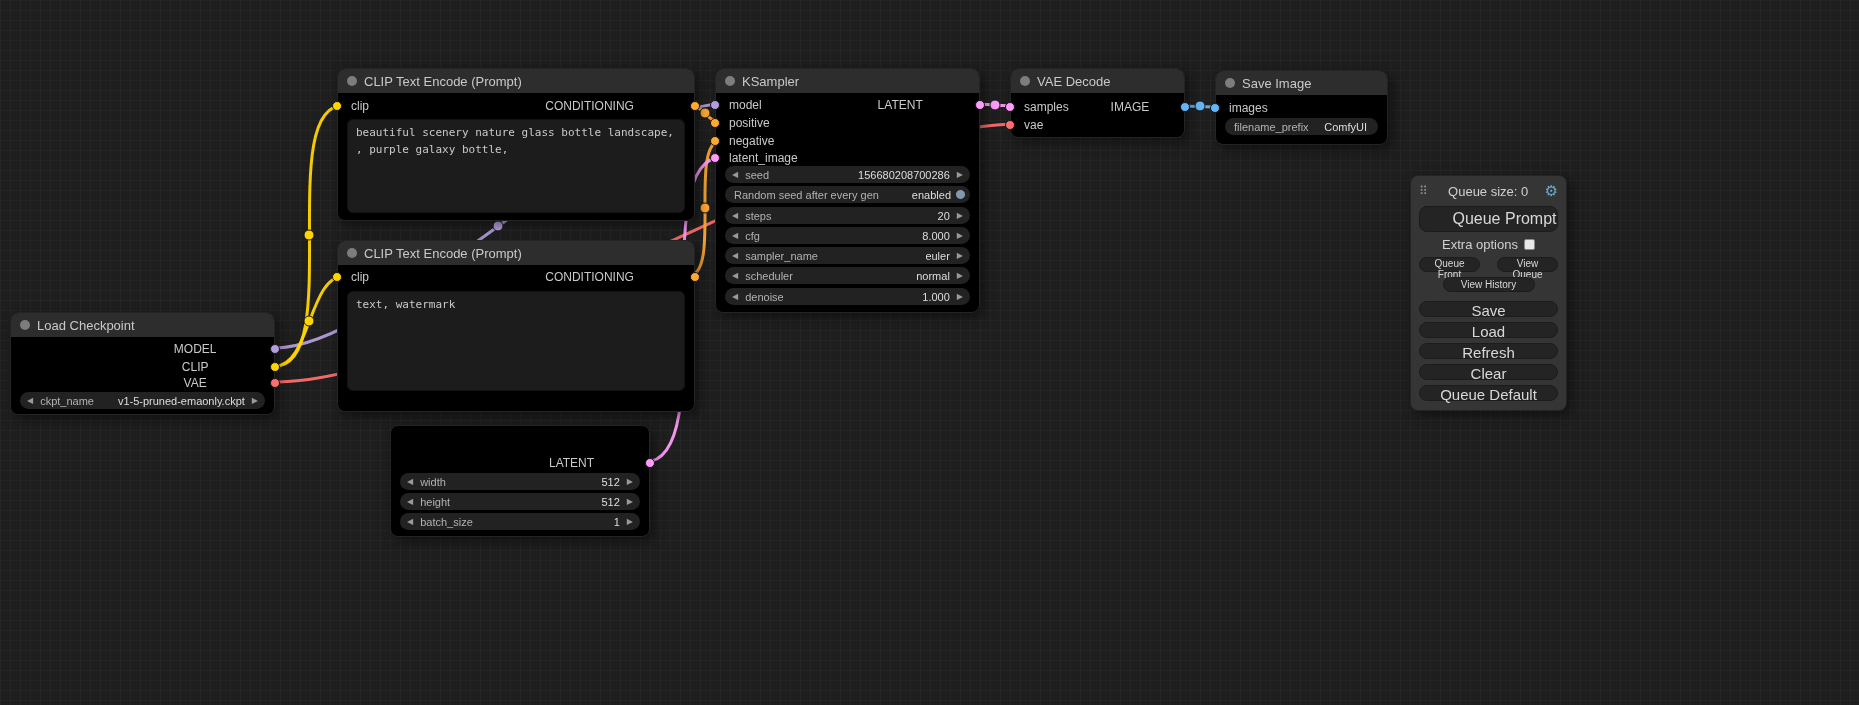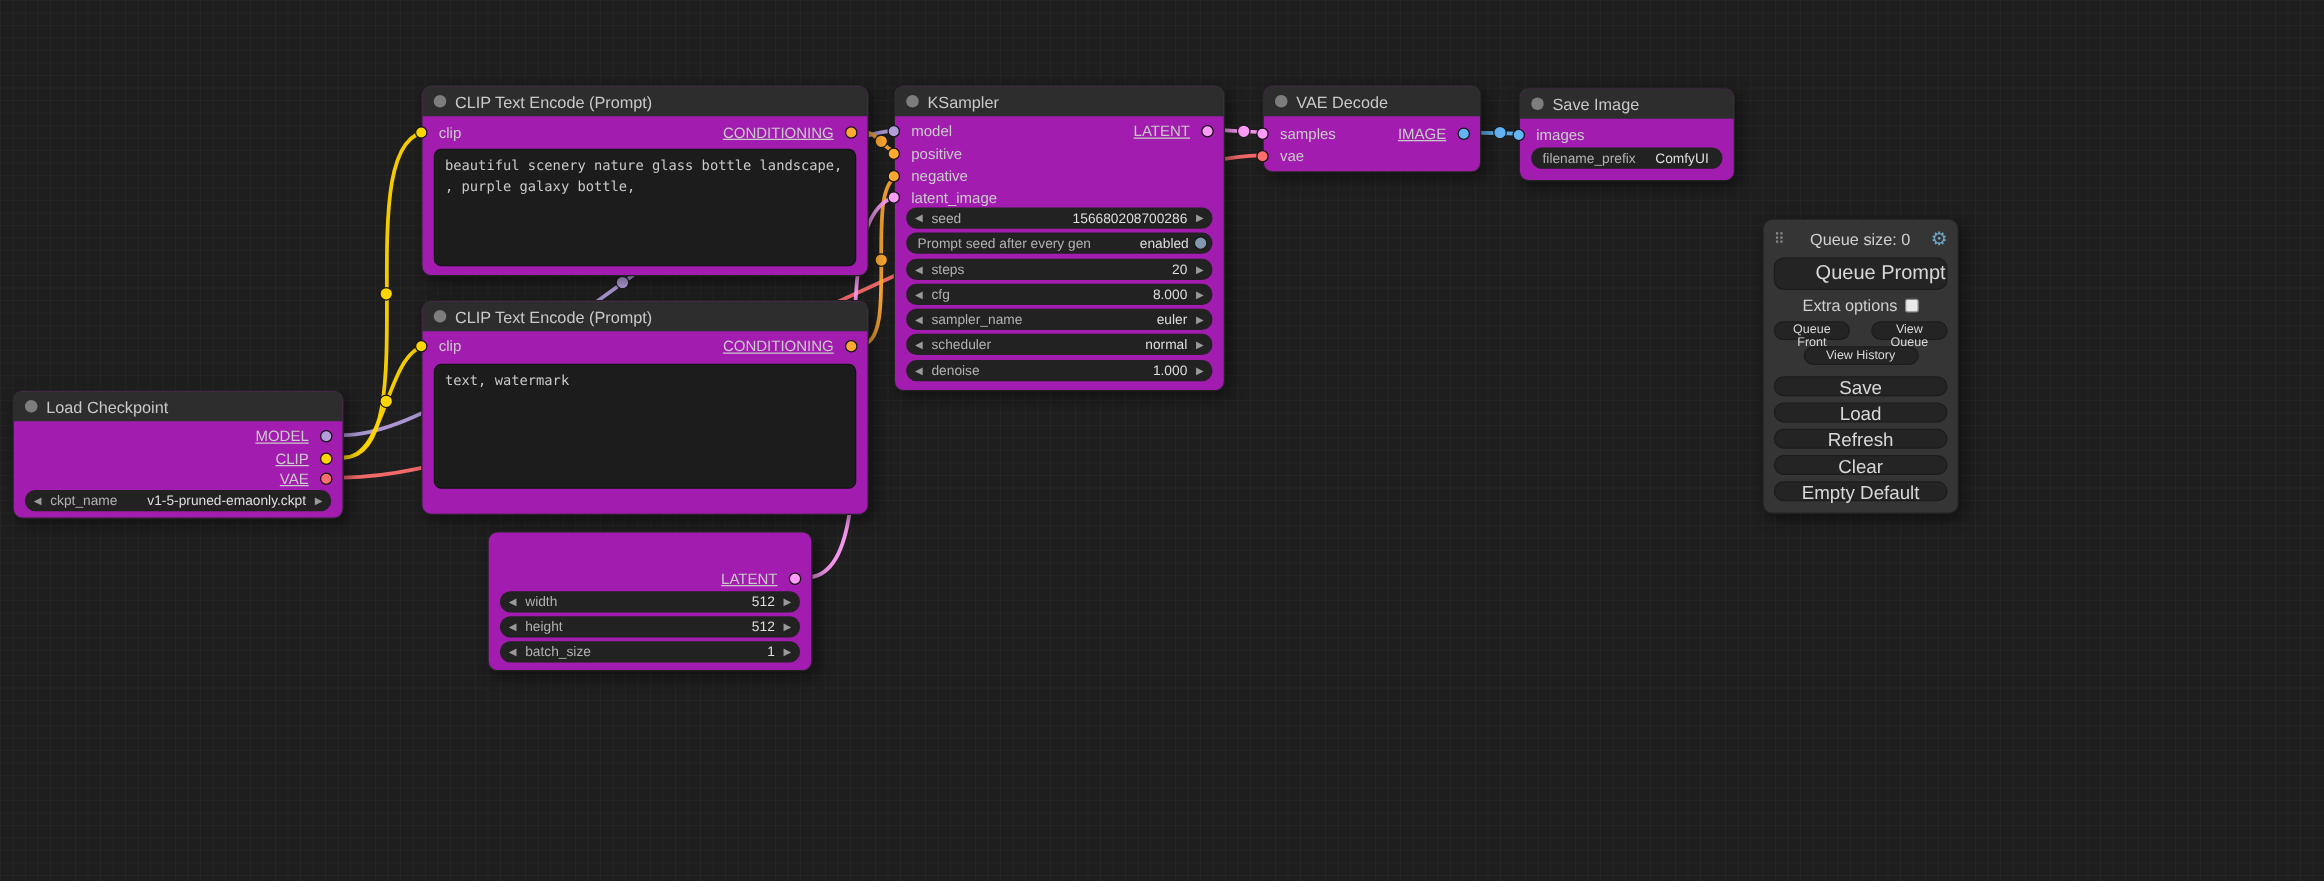--- a/index.html
+++ b/index.html
@@ -10,29 +10,29 @@
     background-image:
       linear-gradient(rgba(255,255,255,0.028) 1px, transparent 1px),
       linear-gradient(90deg, rgba(255,255,255,0.028) 1px, transparent 1px);
     background-size:10px 10px;
     font-family:"Liberation Sans", sans-serif;
   }
   svg.links{position:absolute;top:0;left:0;z-index:1;}
   svg.links path{fill:none;stroke-width:3;opacity:.95;}
   svg.links circle{stroke:#191919;stroke-width:1;}
 
-  .node{position:absolute;background:#a21caf;border:1px solid #242424;border-radius:8px;
+  .node{position:absolute;background:#000000;border:1px solid #242424;border-radius:8px;
         box-shadow:4px 4px 12px rgba(0,0,0,.45);z-index:2;}
   .node-title{height:24px;display:flex;align-items:center;gap:7px;padding:0 9px;
         background:#2d2d2d;border-radius:7px 7px 0 0;font-size:13px;color:#c9c9c9;}
   .collapse-dot{width:10px;height:10px;border-radius:50%;flex:none;}
 
   .slot{position:absolute;height:18px;display:flex;align-items:center;font-size:12px;color:#c9c9c9;}
   .slot.in{left:0;right:45%;}
-  .slot.out{left:45%;right:14px;justify-content:flex-end;text-decoration:underline;}
+  .slot.out{left:45%;right:0;justify-content:center;}
   .dot{width:10px;height:10px;border-radius:50%;border:1px solid #151515;position:absolute;top:50%;transform:translateY(-50%);}
   .slot.in .dot{left:-6px;}
   .slot.in .slot-label{margin-left:13px;}
   .slot.out .dot{right:-6px;}
   .slot.out .slot-label{margin-right:13px;}
 
   .widget{position:absolute;left:9px;right:9px;height:17px;background:#222;border-radius:9px;
         display:flex;align-items:center;padding:0 7px;font-size:11px;color:#b2b2b2;}
   .w-arrow{font-size:8px;color:#9a9a9a;line-height:1;cursor:pointer;}
   .w-label{margin-left:7px;white-space:nowrap;}
@@ -197,21 +197,21 @@
     <span class="slot-label">latent_image</span>
   </div>
 
   <div class="widget" style="top:97px;">
     <span class="w-arrow">◀</span>
     <span class="w-label">seed</span>
     <span class="w-value">156680208700286</span>
     <span class="w-arrow">▶</span>
   </div>
   <div class="widget no-arrows" style="top:117px;">
-    <span class="w-label">Prompt seed after every gen</span>
+    <span class="w-label">Random seed after every gen</span>
     <span class="w-value">enabled</span>
     <span class="toggle-knob" style="background-color: rgb(131, 152, 175);"></span>
   </div>
   <div class="widget" style="top:138px;">
     <span class="w-arrow">◀</span>
     <span class="w-label">steps</span>
     <span class="w-value">20</span>
     <span class="w-arrow">▶</span>
   </div>
   <div class="widget" style="top:158px;">
@@ -289,14 +289,14 @@
     <button class="btn btn-small">Queue Front</button>
     <button class="btn btn-small">View Queue</button>
   </div>
   <div class="vh-row">
     <button class="btn btn-small vh">View History</button>
   </div>
   <button class="btn btn-med gap-top">Save</button>
   <button class="btn btn-med">Load</button>
   <button class="btn btn-med">Refresh</button>
   <button class="btn btn-med">Clear</button>
-  <button class="btn btn-med">Empty Default</button>
+  <button class="btn btn-med">Queue Default</button>
 </div>
 
 </body></html>

